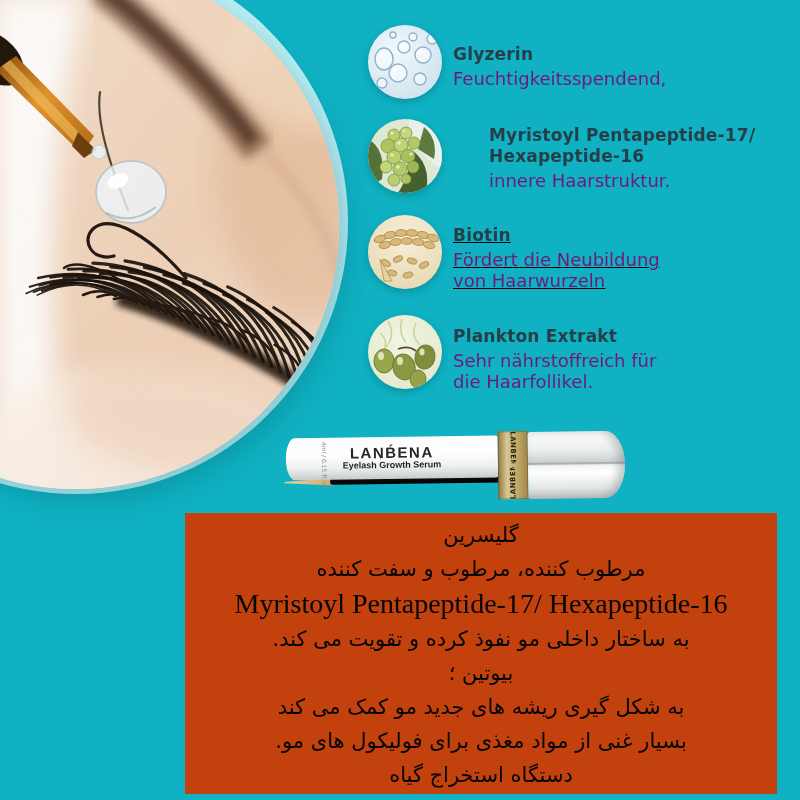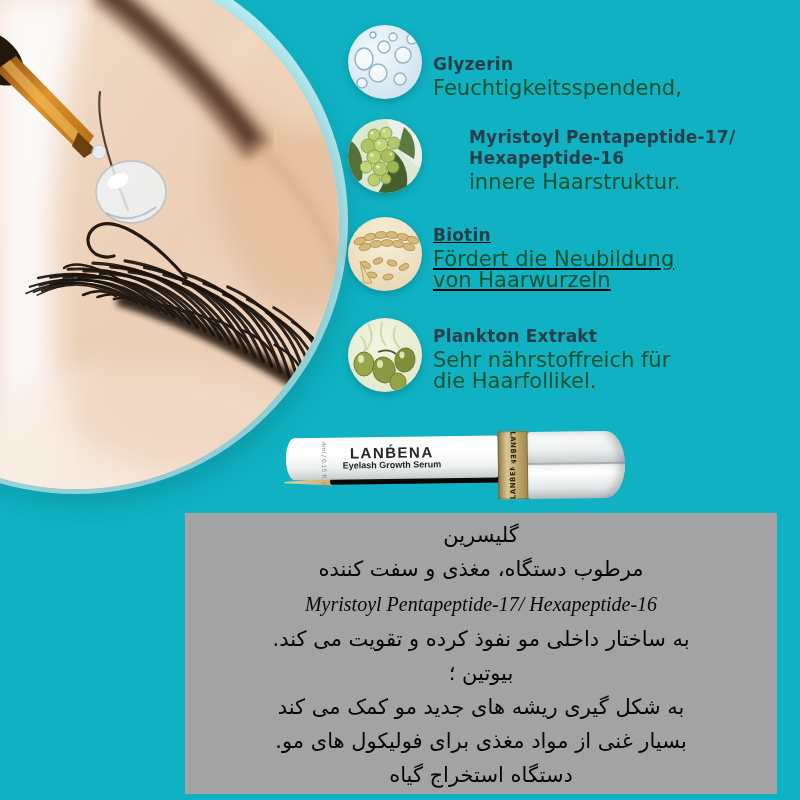--- a/index.html
+++ b/index.html
@@ -12,28 +12,28 @@
     position:absolute;left:-196px;top:-50px;width:544px;height:544px;
     border-radius:50%;background:#b7edf3;
   }
   .photo-circle{
     position:absolute;left:-187px;top:-37px;width:526px;height:526px;
     border-radius:50%;overflow:hidden;background:#efd6c2;
     box-shadow:10px 14px 22px rgba(0,80,92,.22);
   }
   .photo-circle svg{position:absolute;left:187px;top:37px;}
   
-  .ing-row{position:absolute;left:348px;display:flex;align-items:flex-end;width:430px;}
+  .ing-row{position:absolute;left:368px;display:flex;align-items:center;width:430px;}
   .ing-circle{
     width:74px;height:74px;border-radius:50%;overflow:hidden;flex:0 0 74px;
     box-shadow:0 3px 7px rgba(0,60,70,.28);
   }
   .ing-text{margin-left:11px;}
   .ing-title{font-weight:bold;font-size:17px;line-height:21px;color:#253f48;letter-spacing:.2px;}
-  .ing-desc{font-size:21px;line-height:21px;color:#14532d;margin-top:3px;}
+  .ing-desc{font-size:18px;line-height:21px;color:#701a75;margin-top:3px;}
   #row1 .ing-text{padding-top:9px;}
   #row2 .ing-text{padding-top:4px;margin-left:47px;}
   #row3 .ing-text{padding-top:13px;text-decoration:underline;}
   #row4 .ing-text{padding-top:15px;}
   #row1{top:25px;} #row2{top:119px;} #row3{top:212px;} #row4{top:311px;}
   
   .product{position:absolute;left:284px;top:424px;width:345px;height:85px;transform:rotate(-0.8deg);}
   .bristles{
     position:absolute;left:0;top:51px;width:50px;height:10px;
     background:linear-gradient(90deg,#e9d0a4,#cfa76f);
@@ -70,26 +70,26 @@
   .band-txt.flip{transform:rotate(180deg);}
   .cap{
     position:absolute;left:244px;top:9px;width:97px;height:67px;
     background:linear-gradient(180deg,#ffffff 0%,#eceeee 28%,#c9cfd0 46%,#f4f5f5 52%,#ffffff 62%,#e2e6e6 84%,#bfc5c6 100%);
     border-radius:3px 20px 20px 3px / 3px 50% 50% 3px;
     box-shadow:inset -6px 0 8px rgba(120,130,132,.45);
   }
   .cap:after{content:"";position:absolute;left:0;top:46%;width:100%;height:2px;background:rgba(90,100,102,.35);}
   
   .trans-box{
-    position:absolute;left:185px;top:513px;width:592px;height:281px;background:#a3a3a3;
+    position:absolute;left:185px;top:513px;width:592px;height:281px;background:#c2410c;
     display:flex;flex-direction:column;justify-content:center;padding-top:2px;box-sizing:border-box;
   }
   .t-line{width:100%;text-align:center;color:#050505;}
   .t-line.fa{direction:rtl;font-family:"DejaVu Sans",sans-serif;font-size:21px;line-height:34px;}
-  .t-line.en{font-family:"Liberation Serif","DejaVu Serif",serif;font-size:20px;line-height:36px;font-style:italic;}
+  .t-line.en{font-family:"Liberation Serif","DejaVu Serif",serif;font-size:28px;line-height:36px;}
 </style>
 </head>
 <body>
 
 <div class="stage">
 
   <div class="photo-arc"></div>
   <div class="photo-circle">
     <svg width="346" height="490" viewBox="0 0 346 490">
       <defs>
@@ -376,21 +376,21 @@
     </div>
     <div class="gold-band">
       <div class="band-txt">LANB́ENA</div>
       <div class="band-txt flip">LANB́ENA</div>
     </div>
     <div class="cap"></div>
   </div>
 
   <div class="trans-box">
     <div class="t-line fa">گلیسرین</div>
-    <div class="t-line fa">مرطوب دستگاه، مغذی و سفت کننده</div>
+    <div class="t-line fa">مرطوب کننده، مرطوب و سفت کننده</div>
     <div class="t-line en">Myristoyl Pentapeptide-17/ Hexapeptide-16</div>
     <div class="t-line fa">به ساختار داخلی مو نفوذ کرده و تقویت می کند.</div>
     <div class="t-line fa">بیوتین ؛</div>
     <div class="t-line fa">به شکل گیری ریشه های جدید مو کمک می کند</div>
     <div class="t-line fa">بسیار غنی از مواد مغذی برای فولیکول های مو.</div>
     <div class="t-line fa">دستگاه استخراج گیاه</div>
   </div>
 
 </div>
 

